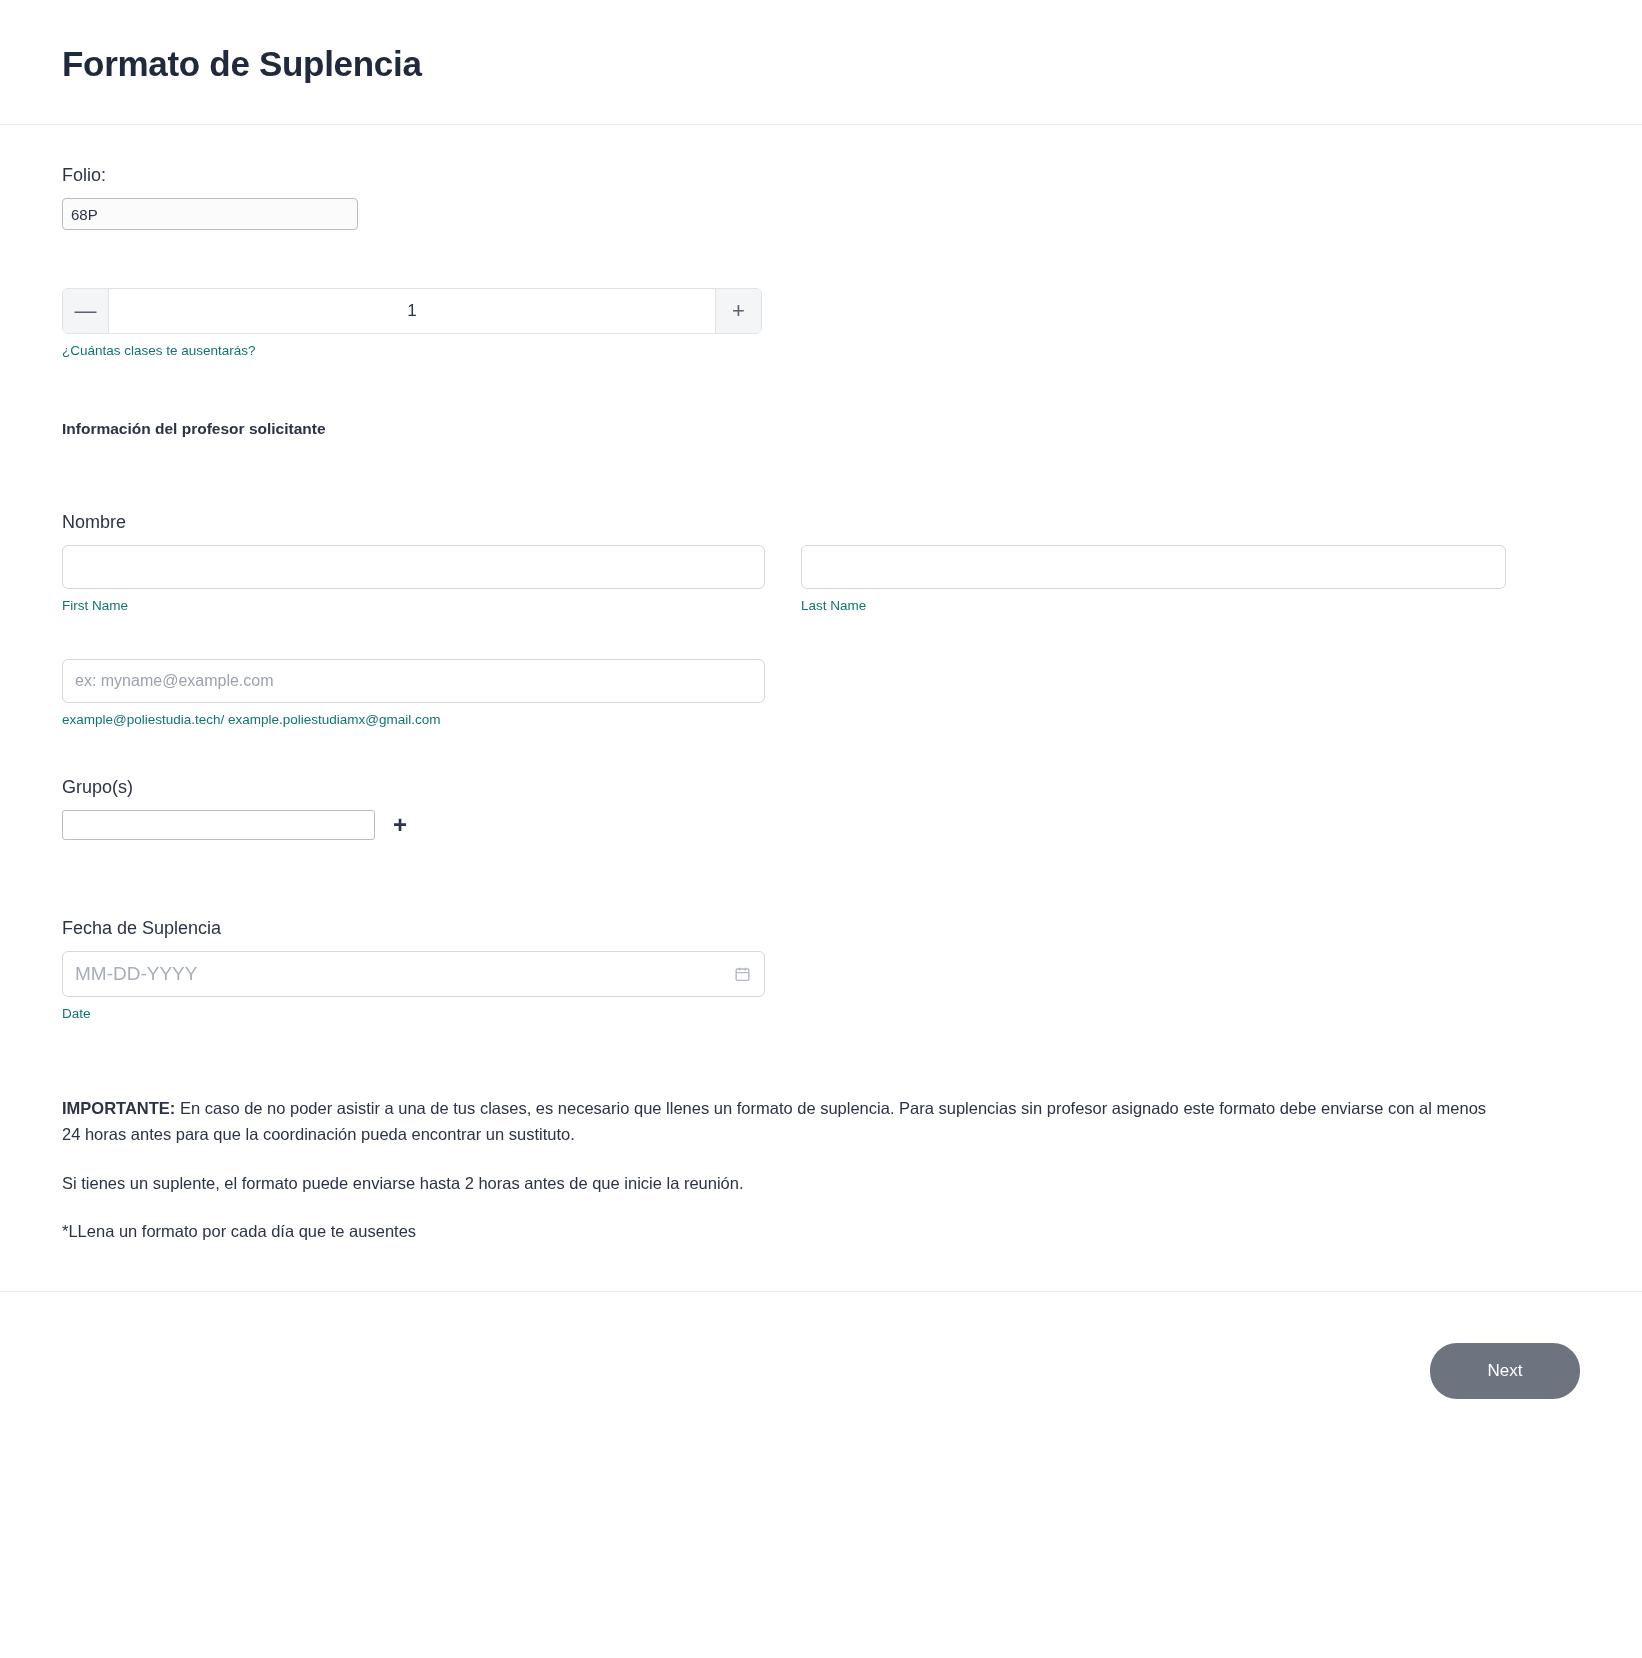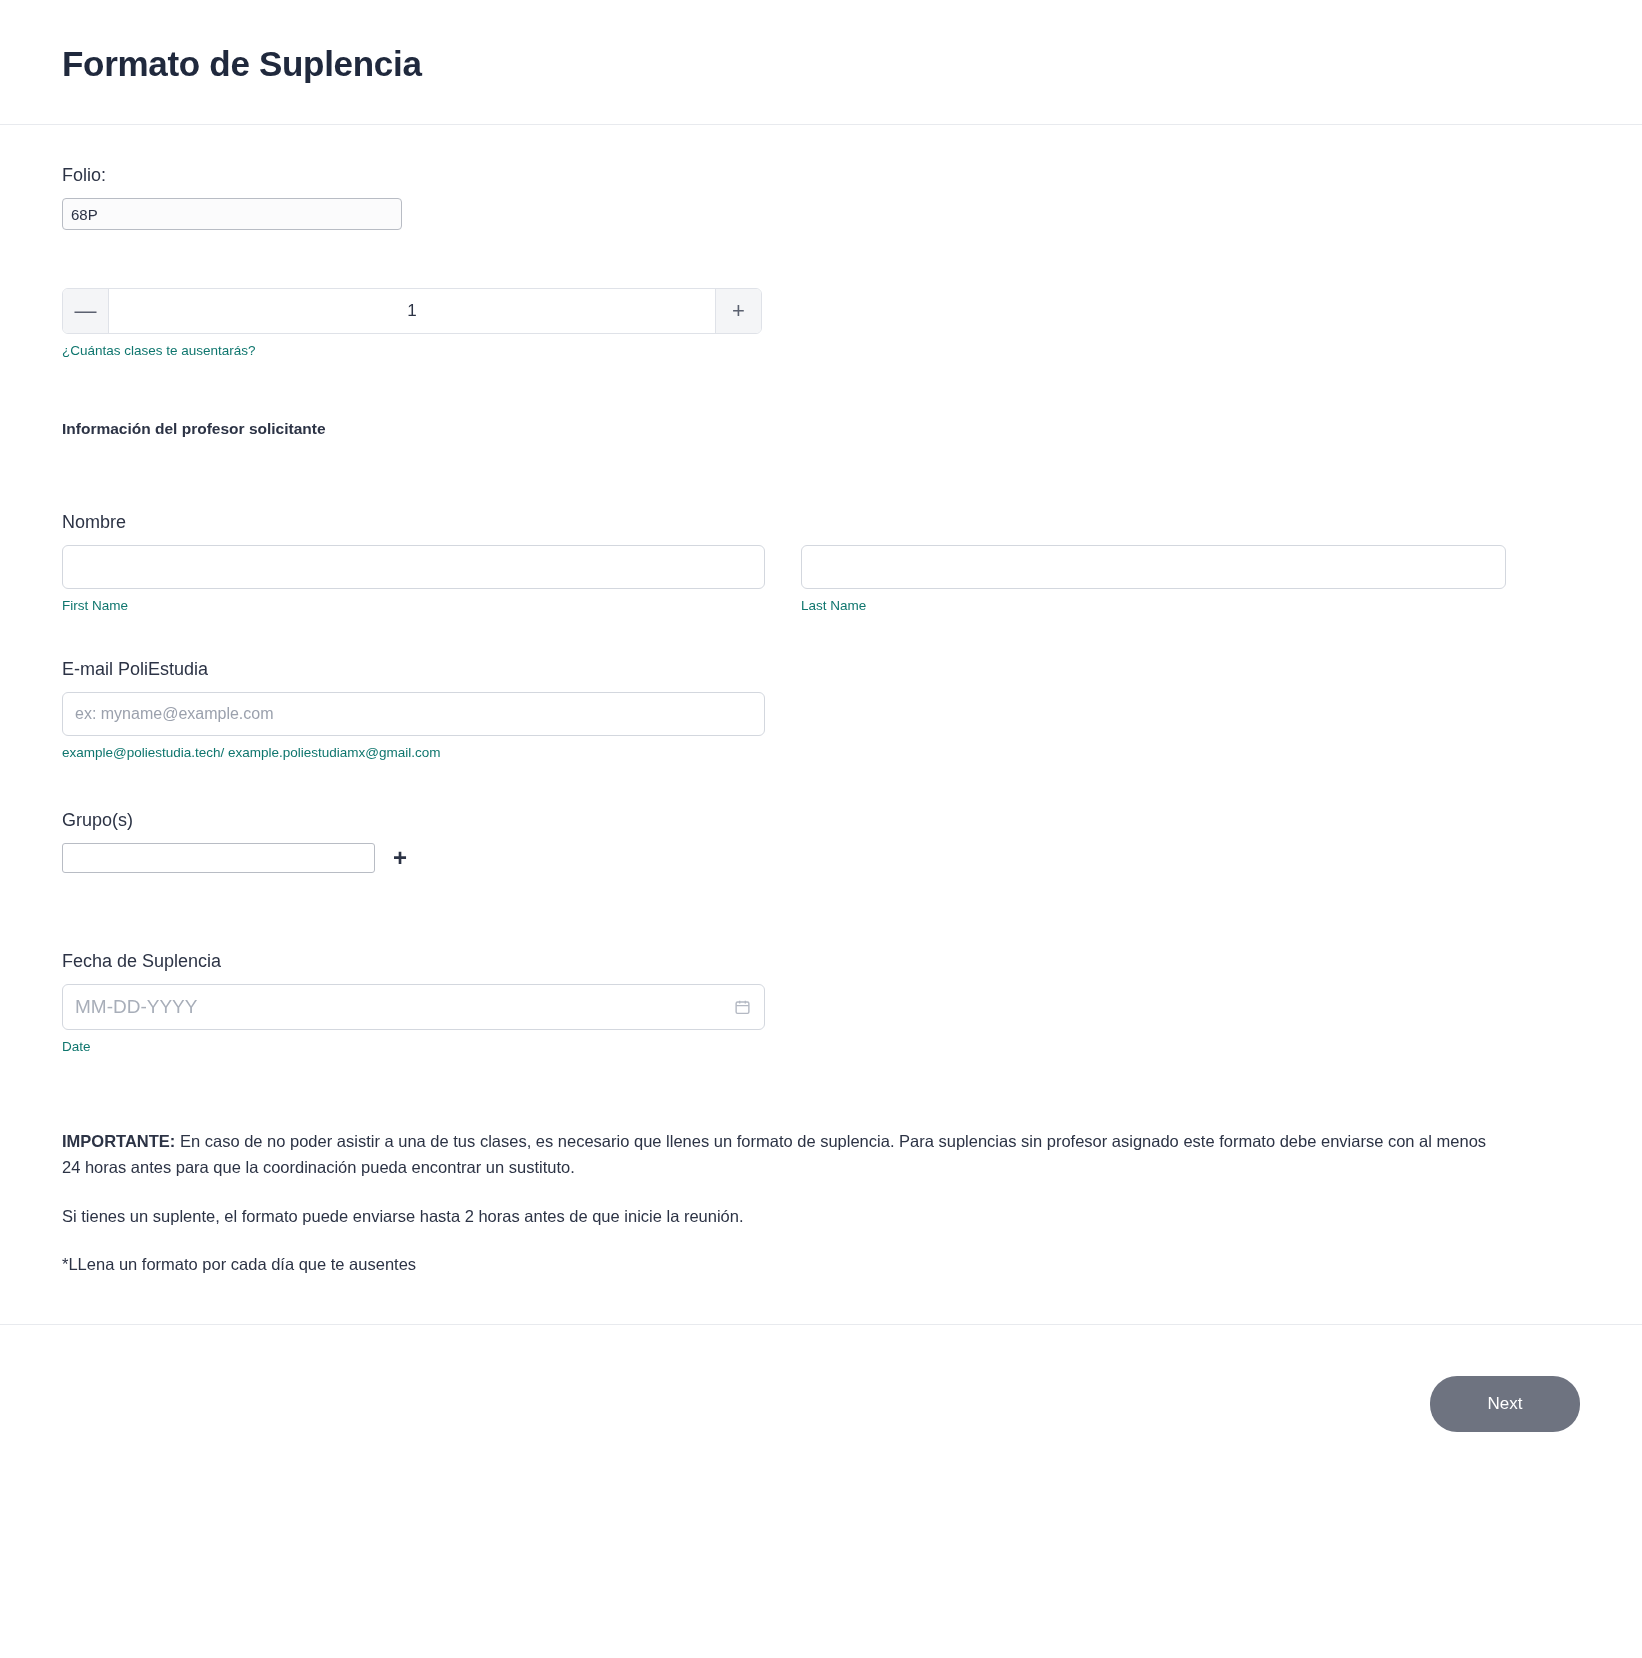--- a/index.html
+++ b/index.html
@@ -46,21 +46,21 @@
   .sub-label {
     font-size: 13.5px;
     color: #0f766e;
     margin-top: 9px;
     display: block;
   }
 
   
   .folio-block { margin-bottom: 58px; }
   .folio-input {
-    width: 340px;
+    width: 296px;
     height: 32px;
     border: 1px solid #b8bcc4;
     border-radius: 4px;
     background: #fbfbfc;
     font-size: 15px;
     color: #2c3345;
     padding: 2px 8px;
     font-family: "Liberation Sans", sans-serif;
     outline: none;
   }
@@ -262,21 +262,20 @@
           <span class="sub-label">First Name</span>
         </div>
         <div class="name-col last">
           <input class="text-input" type="text" value="" style="">
           <span class="sub-label">Last Name</span>
         </div>
       </div>
     </div>
 
     <div class="field-block email-block">
-      <label class="field-label">E-mail PoliEstudia</label>
       <input class="text-input email-input" type="text" placeholder="ex: myname@example.com" style="">
       <span class="sub-label">example@poliestudia.tech/ example.poliestudiamx@gmail.com</span>
     </div>
 
     <div class="field-block grupos-block">
       <label class="field-label">Grupo(s)</label>
       <div class="grupos-row">
         <input class="grupo-input" type="text" value="" style="">
         <button class="add-btn">+</button>
       </div>

